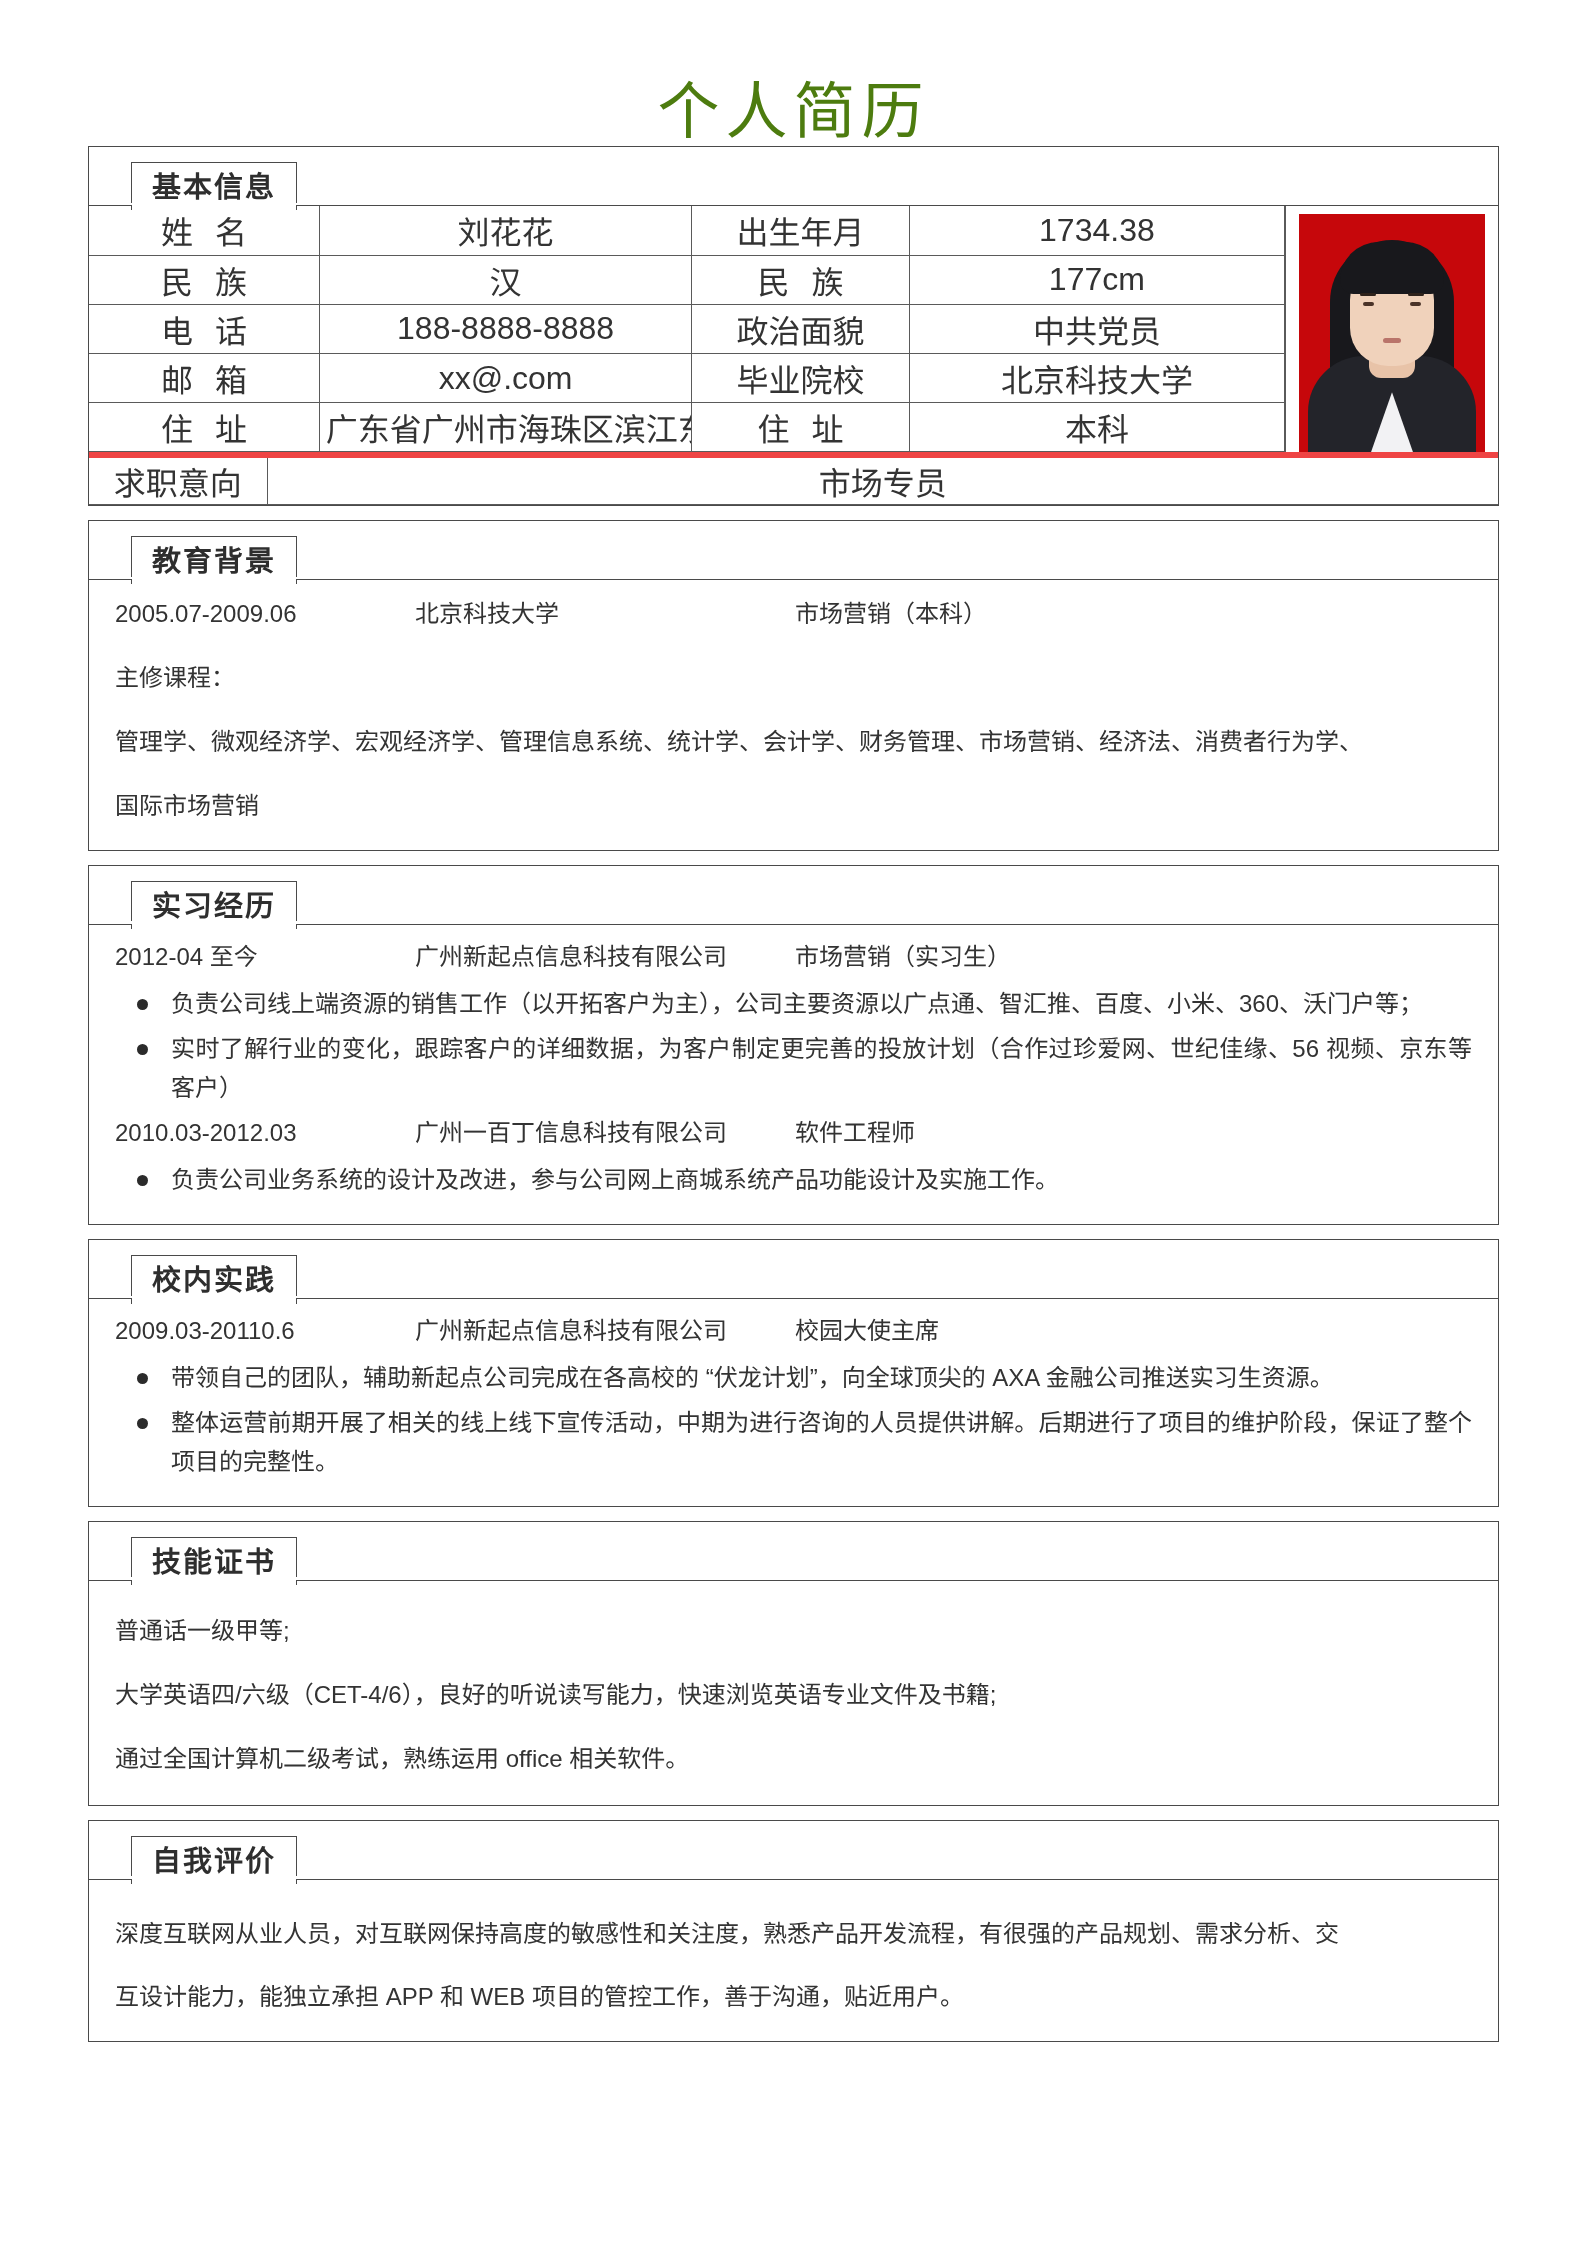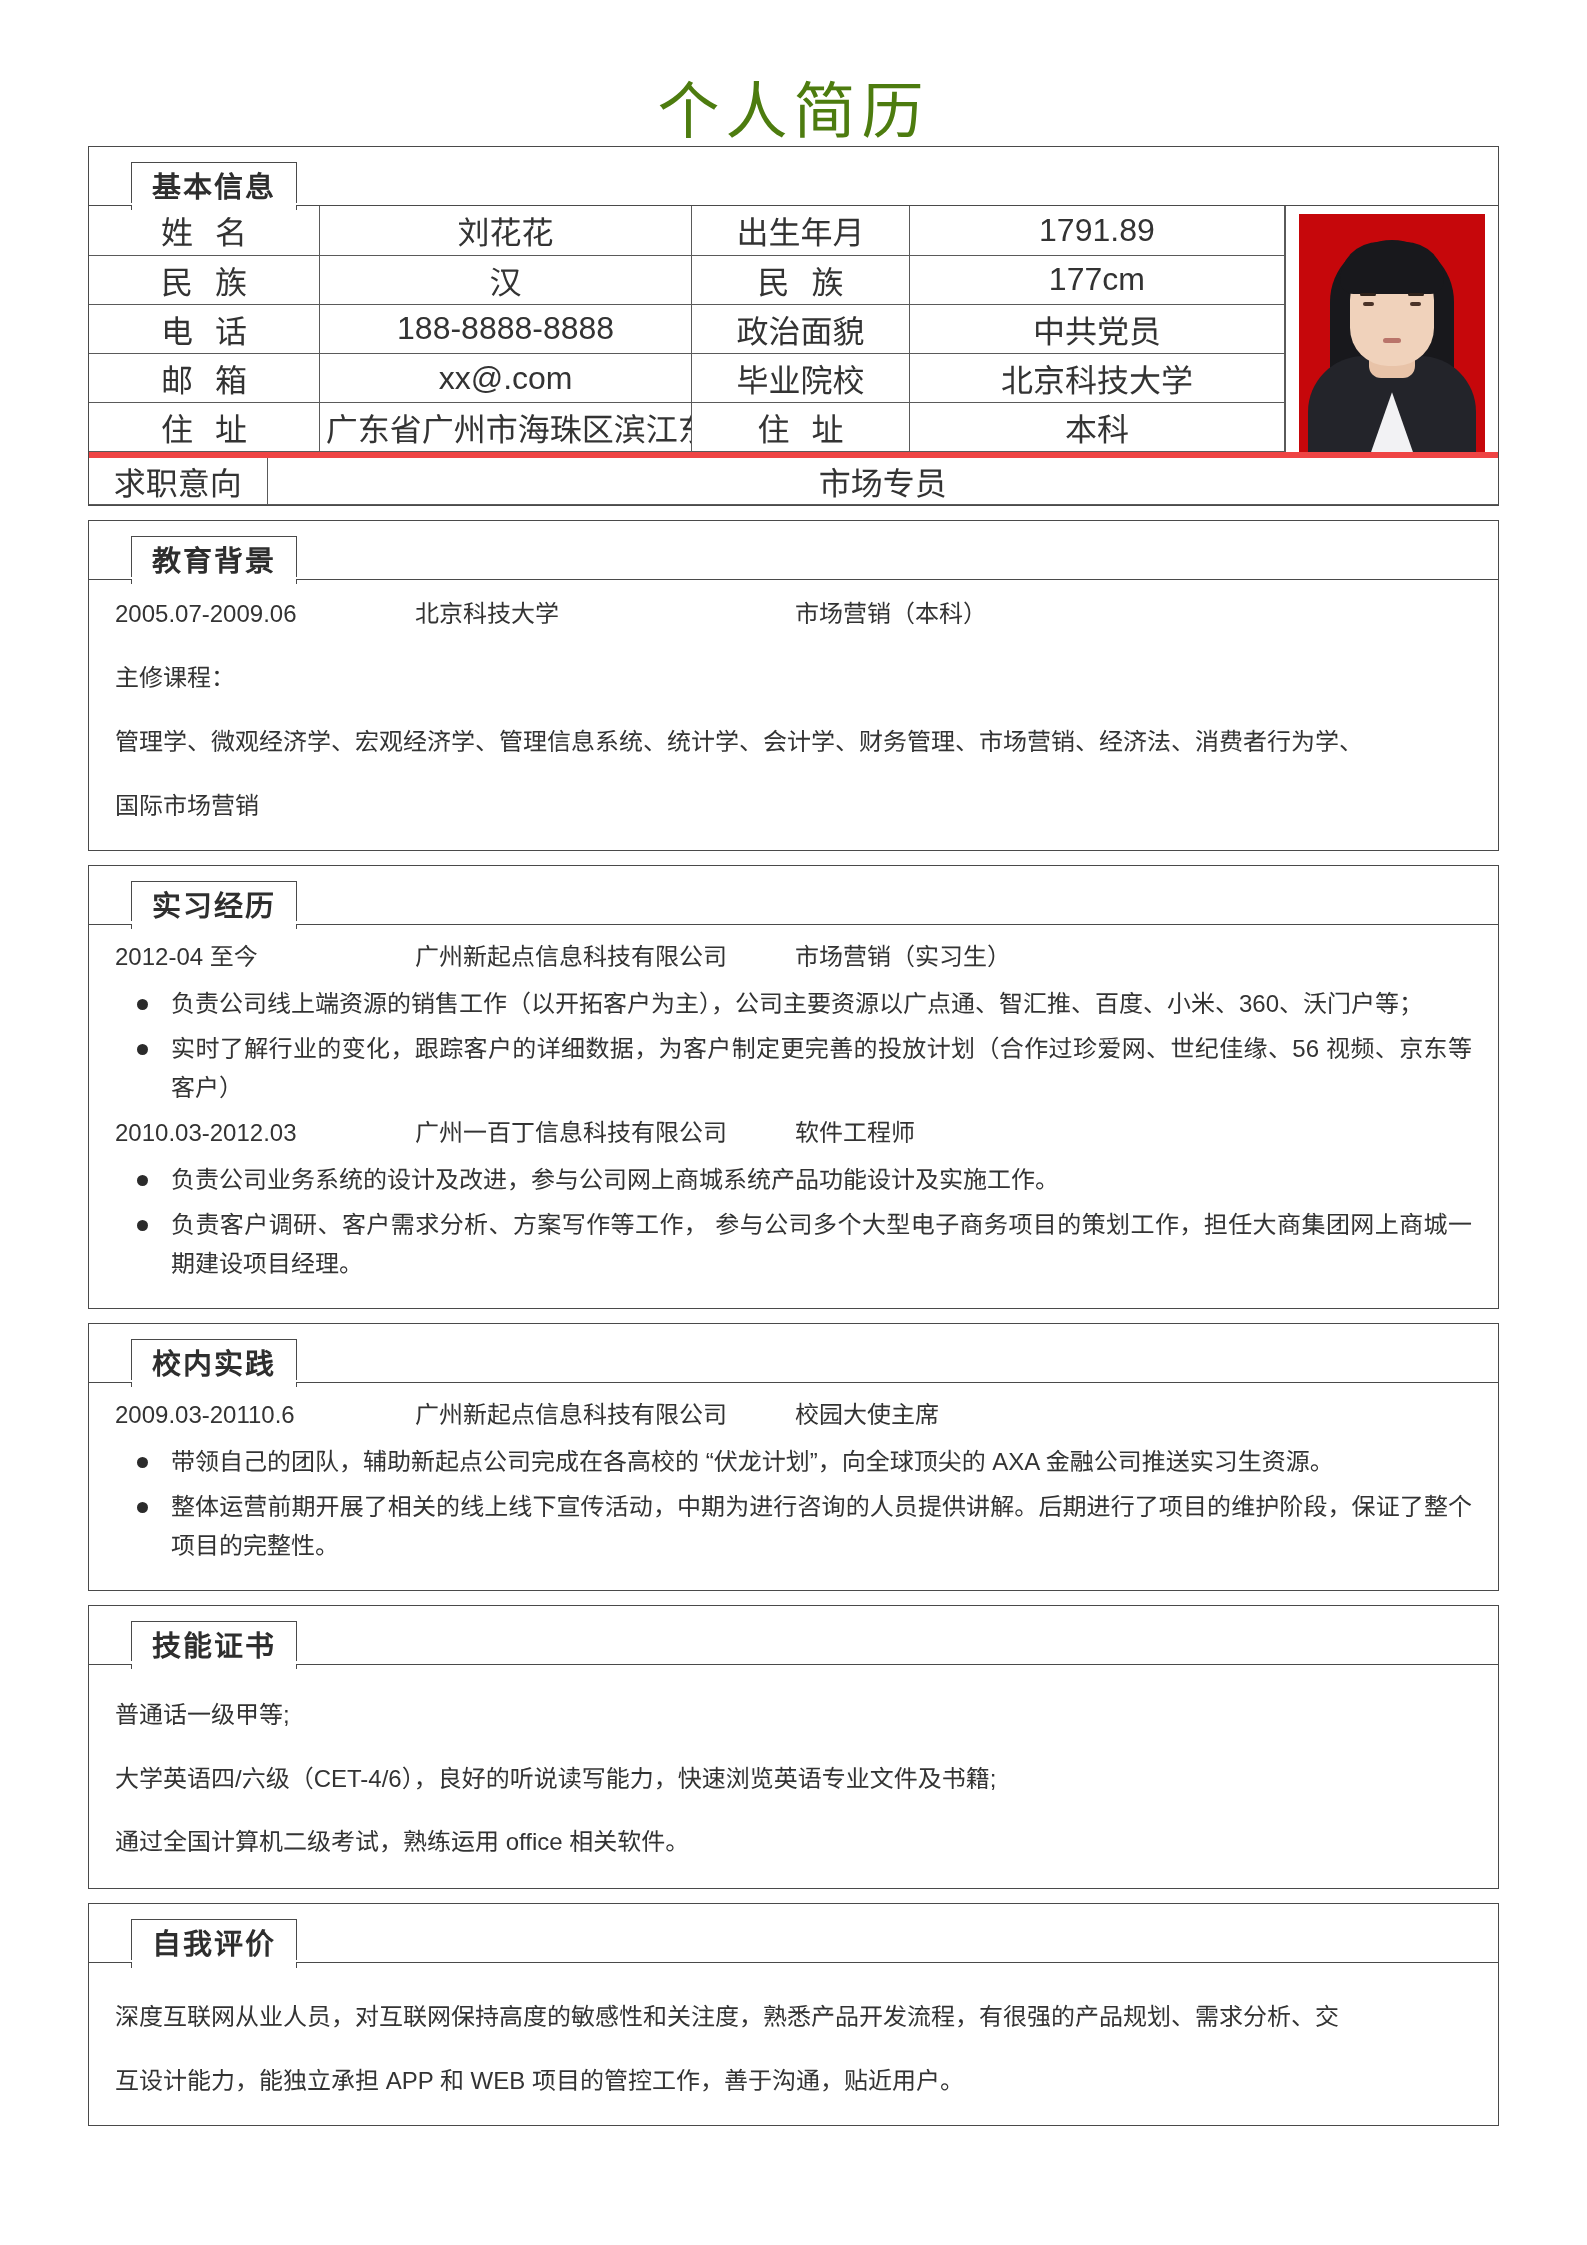--- a/index.html
+++ b/index.html
@@ -263,21 +263,21 @@
         <span class="sec-tab">基本信息</span>
       </div>
 
       <div class="info-wrap">
         <table class="info-table">
           <tbody>
             <tr>
               <td class="lbl"><span class="lbl-spread">姓名</span></td>
               <td class="val1">刘花花</td>
               <td class="lbl2">出生年月</td>
-              <td class="val2">1791.89</td>
+              <td class="val2">1734.38</td>
             </tr>
             <tr>
               <td class="lbl"><span class="lbl-spread">民族</span></td>
               <td class="val1">汉</td>
               <td class="lbl2"><span class="lbl-spread">民族</span></td>
               <td class="val2">177cm</td>
             </tr>
             <tr>
               <td class="lbl"><span class="lbl-spread">电话</span></td>
               <td class="val1">188-8888-8888</td>
@@ -358,21 +358,20 @@
           <li>实时了解行业的变化，跟踪客户的详细数据，为客户制定更完善的投放计划（合作过珍爱网、世纪佳缘、56 视频、京东等客户）</li>
         </ul>
 
         <div class="line-row">
           <span class="lr-date">2010.03-2012.03</span>
           <span class="lr-org">广州一百丁信息科技有限公司</span>
           <span class="lr-role">软件工程师</span>
         </div>
         <ul class="bullets">
           <li>负责公司业务系统的设计及改进，参与公司网上商城系统产品功能设计及实施工作。</li>
-          <li>负责客户调研、客户需求分析、方案写作等工作， 参与公司多个大型电子商务项目的策划工作，担任大商集团网上商城一期建设项目经理。</li>
         </ul>
       </div>
     </div>
 
     <div class="frame">
       <div class="sec-head" style="--tabw: 168.015625px;">
         <span class="sec-tab">校内实践</span>
       </div>
       <div class="sec-body" style="border-top:1.5px solid #4a4a4a;padding-top:8px;">
         <div class="line-row">

